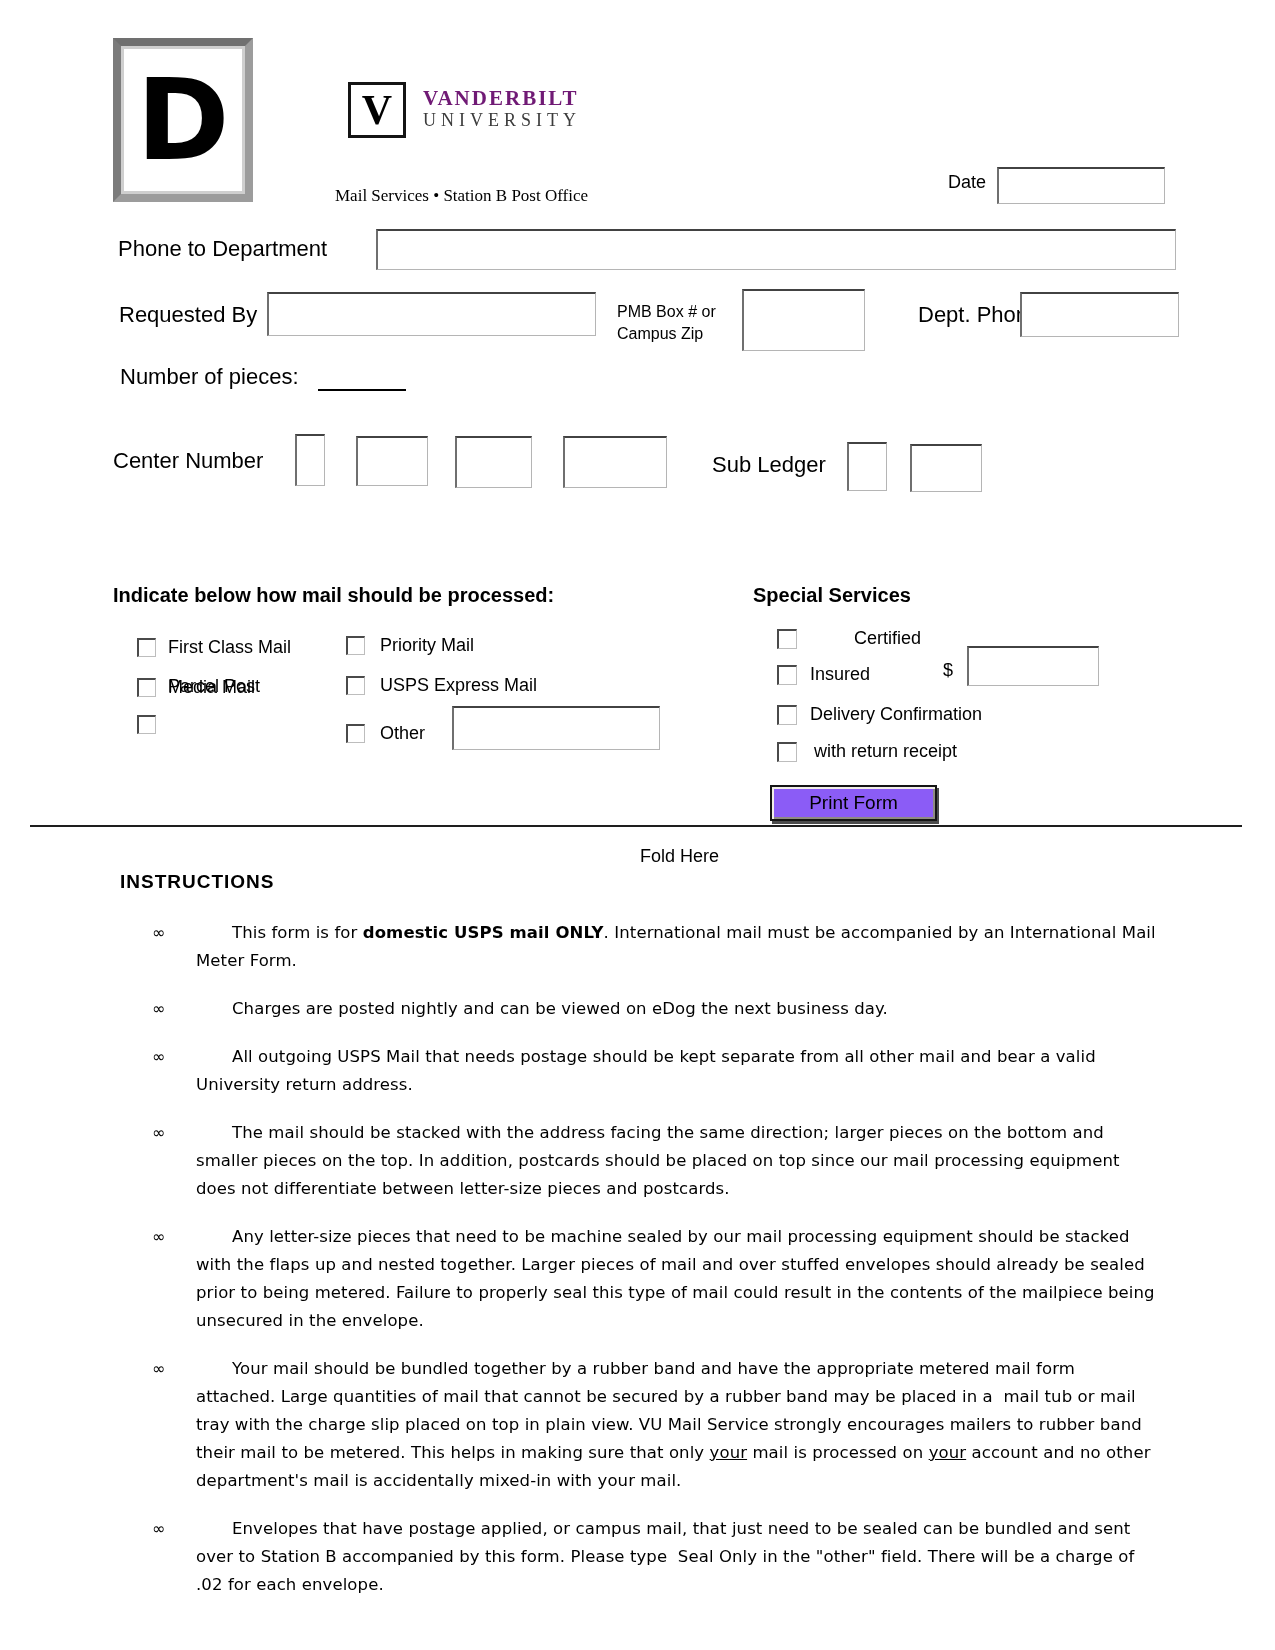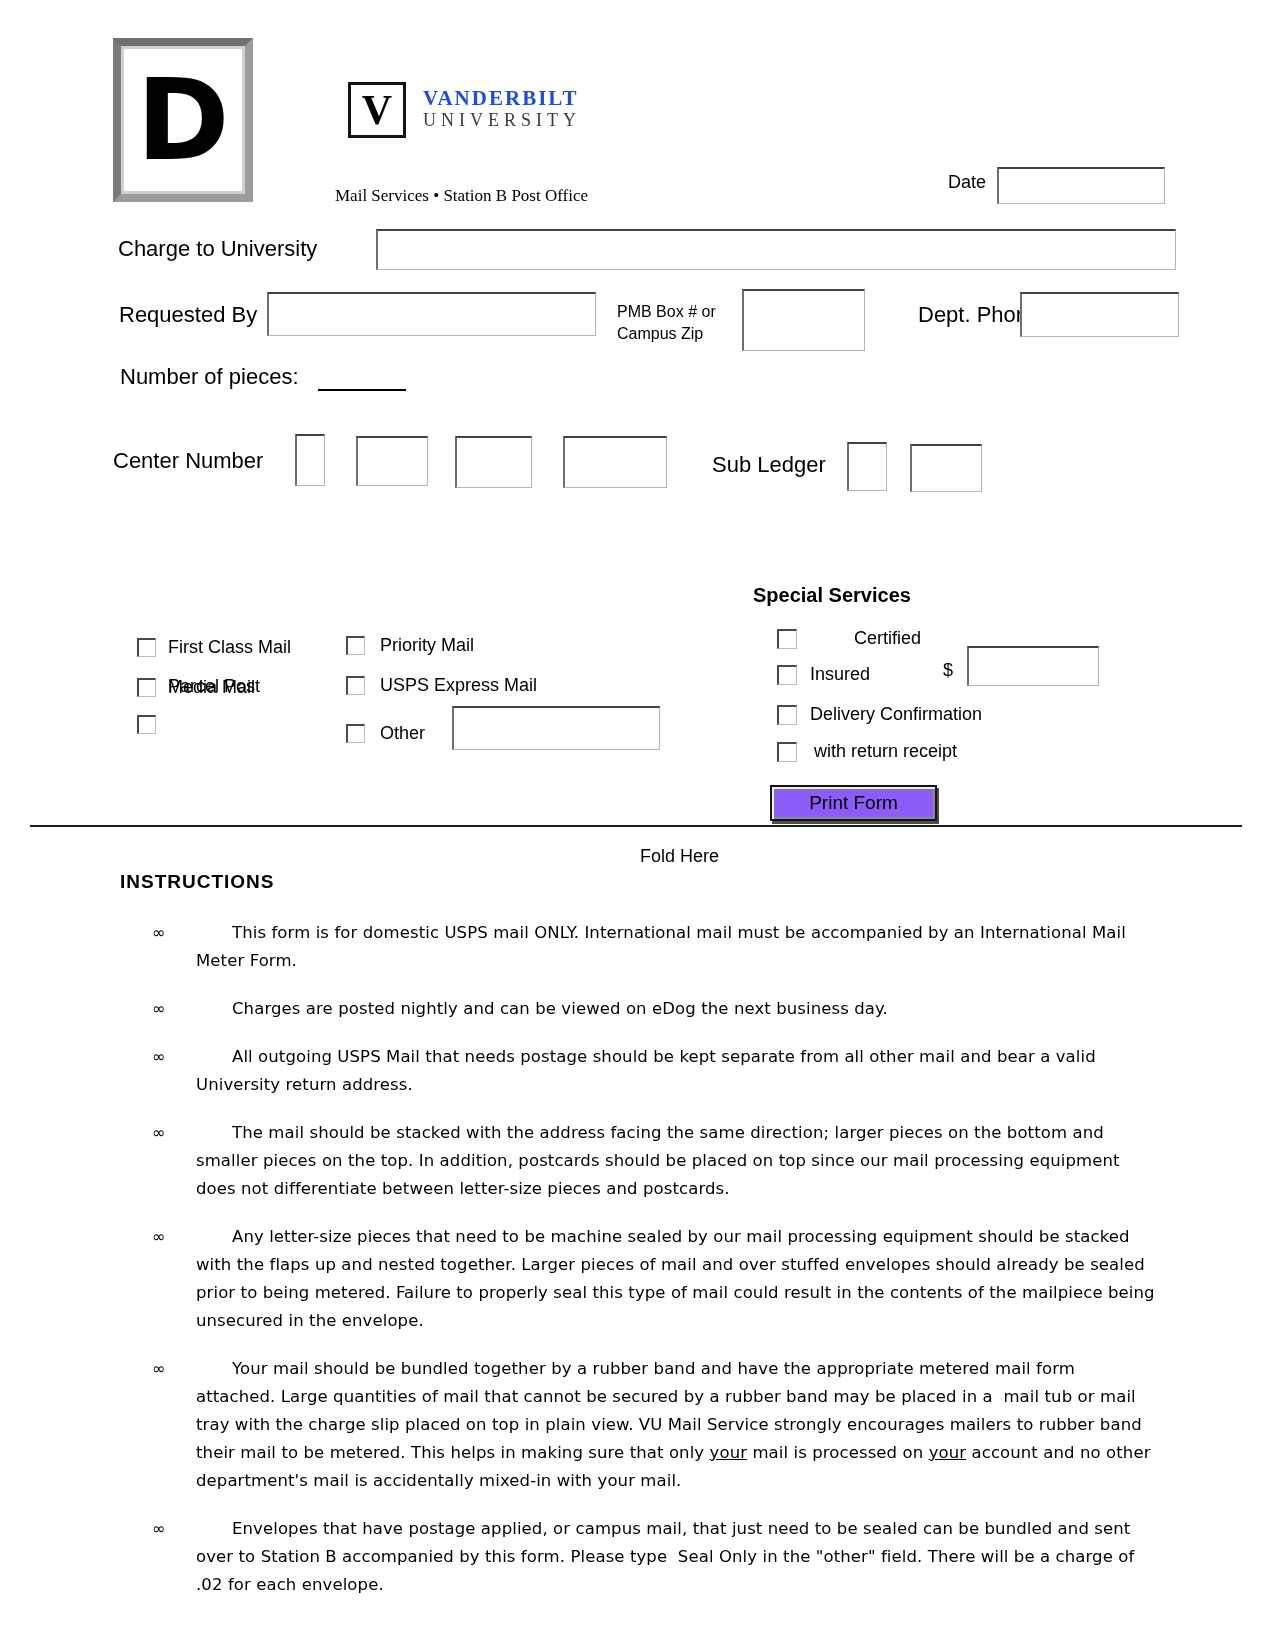--- a/index.html
+++ b/index.html
@@ -31,21 +31,21 @@
     box-shadow: inset 0 0 0 3px #cfcfcf;
     display:flex; align-items:center; justify-content:center;
   }
   .d-letter { font-family:"DejaVu Sans", sans-serif; font-weight:700; font-size:112px; line-height:1; }
 
   .v-box {
     left:348px; top:82px; width:58px; height:56px; box-sizing:border-box;
     border:3px solid #141414; display:flex; align-items:center; justify-content:center;
   }
   .v-letter { font-family:"Liberation Serif", serif; font-weight:700; font-size:42px; line-height:1; }
-  .vu1 { left:423px; top:86px; font-family:"Liberation Serif", serif; font-weight:700; font-size:21px; letter-spacing:2px; color:#1d4ed8; }
+  .vu1 { left:423px; top:86px; font-family:"Liberation Serif", serif; font-weight:700; font-size:21px; letter-spacing:2px; color:#701a75; }
   .vu2 { left:423px; top:110px; font-family:"Liberation Serif", serif; font-size:18px; letter-spacing:5px; color:#3c3c3c; }
   .dept-line { left:335px; top:186px; font-family:"Liberation Serif", serif; font-size:17px; }
 
   .title { left:838px; top:34px; font-size:30px; line-height:39px; font-weight:400; }
 
   .blankline { border-bottom:2px solid #000; }
 
   .btn-print {
     left:770px; top:785px; width:167px; height:36px; box-sizing:border-box;
     background:#8b5cf6; border:2px solid #141414;
@@ -79,21 +79,21 @@
     <span class="v-letter">V</span>
   </div>
   <div class="abs lbl vu1">VANDERBILT</div>
   <div class="abs lbl vu2">UNIVERSITY</div>
   <div class="abs lbl dept-line">Mail Services • Station B Post Office</div>
 
 
   <div class="abs lbl" style="left:948px; top:172px; font-size:18px;">Date</div>
   <input class="field" style="left: 997px; top: 167px; width: 168px; height: 37px;" value="">
 
-  <div class="abs lbl lbl-big" style="left:118px; top:236px;">Charge to University</div>
+  <div class="abs lbl lbl-big" style="left:118px; top:236px;">Phone to Department</div>
   <input class="field" style="left: 376px; top: 229px; width: 800px; height: 41px;" value="">
 
   <div class="abs lbl lbl-big" style="left:119px; top:302px;">Requested By</div>
   <input class="field" style="left: 267px; top: 292px; width: 329px; height: 44px;" value="">
 
   <div class="abs" style="left:617px; top:301px; font-size:16px; line-height:22px;">
     <div>PMB Box # or</div>
     <div>Campus Zip</div>
   </div>
   <input class="field" style="left: 742px; top: 289px; width: 123px; height: 62px;" value="">
@@ -107,20 +107,21 @@
   <div class="abs lbl lbl-big" style="left:113px; top:448px;">Center Number</div>
   <input class="field" style="left: 295px; top: 434px; width: 30px; height: 52px;" value="">
   <input class="field" style="left: 356px; top: 436px; width: 72px; height: 50px;" value="">
   <input class="field" style="left: 455px; top: 436px; width: 77px; height: 52px;" value="">
   <input class="field" style="left: 563px; top: 436px; width: 104px; height: 52px;" value="">
 
   <div class="abs lbl lbl-big" style="left:712px; top:452px;">Sub Ledger</div>
   <input class="field" style="left: 847px; top: 442px; width: 40px; height: 49px;" value="">
   <input class="field" style="left: 910px; top: 444px; width: 72px; height: 48px;" value="">
 
+  <div class="abs lbl bold" style="left:113px; top:584px; font-size:20px;">Indicate below how mail should be processed:</div>
 
   <input type="checkbox" class="cbx" style="left: 137px; top: 638px;">
   <div class="abs lbl lbl-med" style="left:168px; top:637px;">First Class Mail</div>
   <input type="checkbox" class="cbx" style="left: 137px; top: 678px;">
   <div class="abs lbl lbl-med" style="left:168px; top:677px;">Media Mail</div>
   <input type="checkbox" class="cbx" style="left: 137px; top: 715px;">
   <div class="abs lbl lbl-med" style="left:168px; top:676px;">Parcel Post</div>
 
   <input type="checkbox" class="cbx" style="left: 346px; top: 636px;">
   <div class="abs lbl lbl-med" style="left:380px; top:635px;">Priority Mail</div>
@@ -148,21 +149,21 @@
     <span>Print Form</span>
   </button>
 
   <div class="abs fold-line"></div>
   <div class="abs lbl fold-here">Fold Here</div>
 
   <div class="abs lbl instr-head">INSTRUCTIONS</div>
   <div class="abs instr-list" id="instructions-list">
       <div class="instr-item">
         <span class="inf">∞</span>
-        <p><span>This form is for </span><span style="font-weight: 400;">domestic USPS mail ONLY</span><span>. International mail must be accompanied by an International Mail Meter Form.</span></p>
+        <p><span>This form is for </span><span style="font-weight: 700;">domestic USPS mail ONLY</span><span>. International mail must be accompanied by an International Mail Meter Form.</span></p>
       </div>
       <div class="instr-item">
         <span class="inf">∞</span>
         <p><span>Charges are posted nightly and can be viewed on eDog the next business day.</span></p>
       </div>
       <div class="instr-item">
         <span class="inf">∞</span>
         <p><span>All outgoing USPS Mail that needs postage should be kept separate from all other mail and bear a valid University return address.</span></p>
       </div>
       <div class="instr-item">

